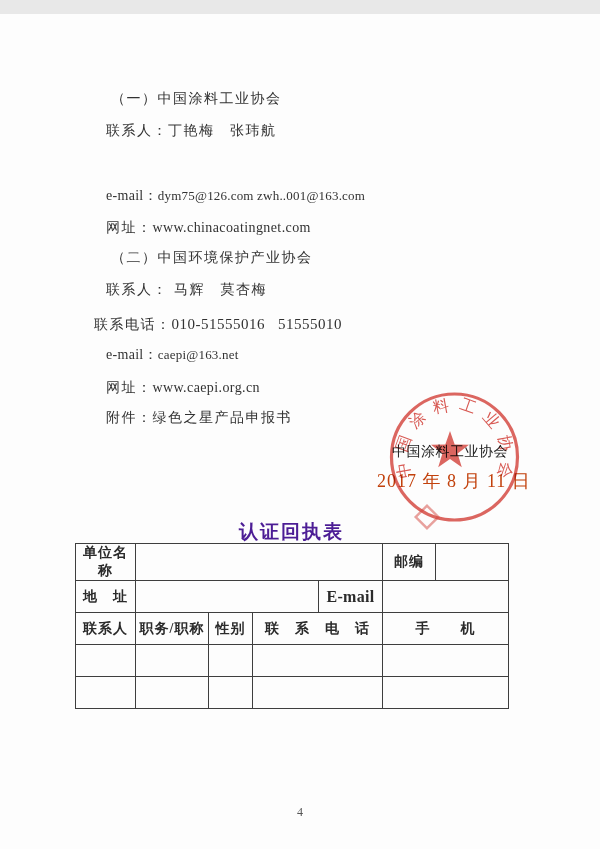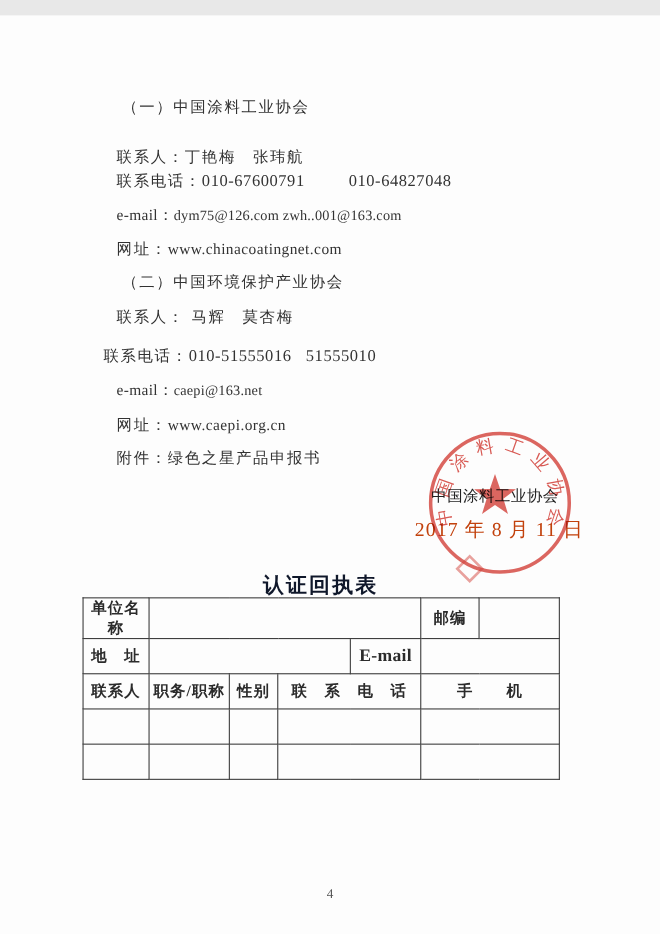--- a/index.html
+++ b/index.html
@@ -12,38 +12,38 @@
   .line { position:absolute; font-size:14px; letter-spacing:1.5px; line-height:1.2; white-space:nowrap; }
   .latin { letter-spacing:0.3px;text-align:center; }
   .email-val { font-size:13px; letter-spacing:0.2px; }
   .web-val  { font-size:14px; letter-spacing:0.4px; }
   .phone-val{ font-size:15px; letter-spacing:0.5px; }
   .gap-wide { margin-left:40px; }
   .gap-small{ margin-left:13px; }
   .gap-name { margin-left:6px;text-align:center; }
 
   .l1  { left:111px; top:77px;  }
-  .l2  { left:106px; top:122px; }
+  .l2  { left:106px; top:109px; }
   .l3  { left:106px; top:142px; }
   .l4  { left:106px; top:174px; }
   .l5  { left:106px; top:206px; }
   .l6  { left:111px; top:236px;font-family:Liberation Serif, serif; }
   .l7  { left:106px; top:268px; }
   .l8  { left:94px; top:301px; }
   .l9  { left:106px; top:333px; }
   .l10 { left:106px; top:366px; }
   .l11 { left:106px; top:396px; }
 
   .sig  { left:392px; top:430px; font-size:14px; letter-spacing:0.5px; color:#222; }
   .date { left:377px; top:457px; font-size:18px; letter-spacing:1px; color:#c2410c; }
 
   .table-title {
     position:absolute; left:75px; top:505px; width:433px;
     text-align:center; font-size:19px; font-weight:bold;
-    letter-spacing:2px; color:#0f172a;
+    letter-spacing:2px; color:#4c1d95;
   }
   .reply-table {
     position:absolute; left:75px; top:529px; width:433px;
     border-collapse:collapse; table-layout:fixed;
   }
   .reply-table td {
     border:1px solid #3e3e3e; height:31px; padding:0;
     text-align:center; vertical-align:middle;
     font-size:14px; font-weight:bold; letter-spacing:1px; color:#2b2b2b;
   }
@@ -72,23 +72,20 @@
 <body>
 
 <div class="page">
 
   <div class="line l1">（一）中国涂料工业协会</div>
 
   <div class="line l2">
     <span>联系人：</span><span>丁艳梅　张玮航</span>
   </div>
 
-  <div class="line l3">
-    <span>联系电话：</span><span class="phone-val">010-67600791</span><span class="phone-val gap-wide">010-64827048</span>
-  </div>
 
   <div class="line l4">
     <span class="latin">e-mail：</span><span class="email-val">dym75@126.com zwh..001@163.com</span>
   </div>
 
   <div class="line l5">
     <span>网址：</span><span class="web-val">www.chinacoatingnet.com</span>
   </div>
 
   <div class="line l6">（二）中国环境保护产业协会</div>

